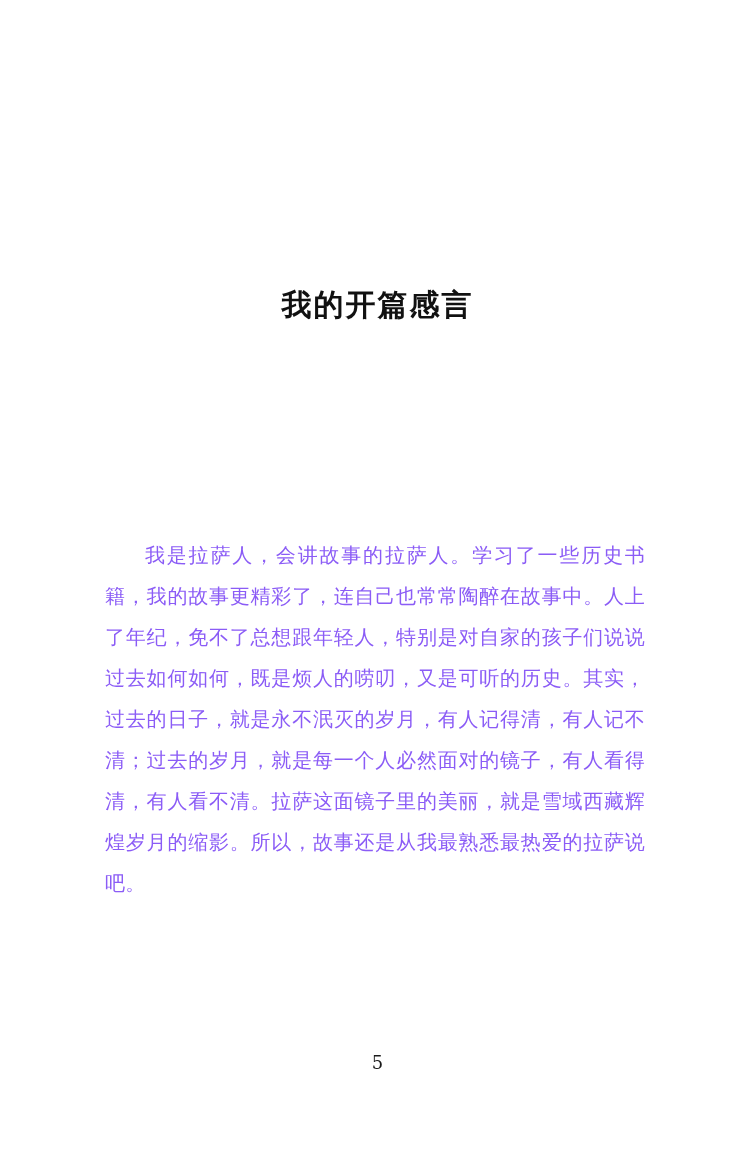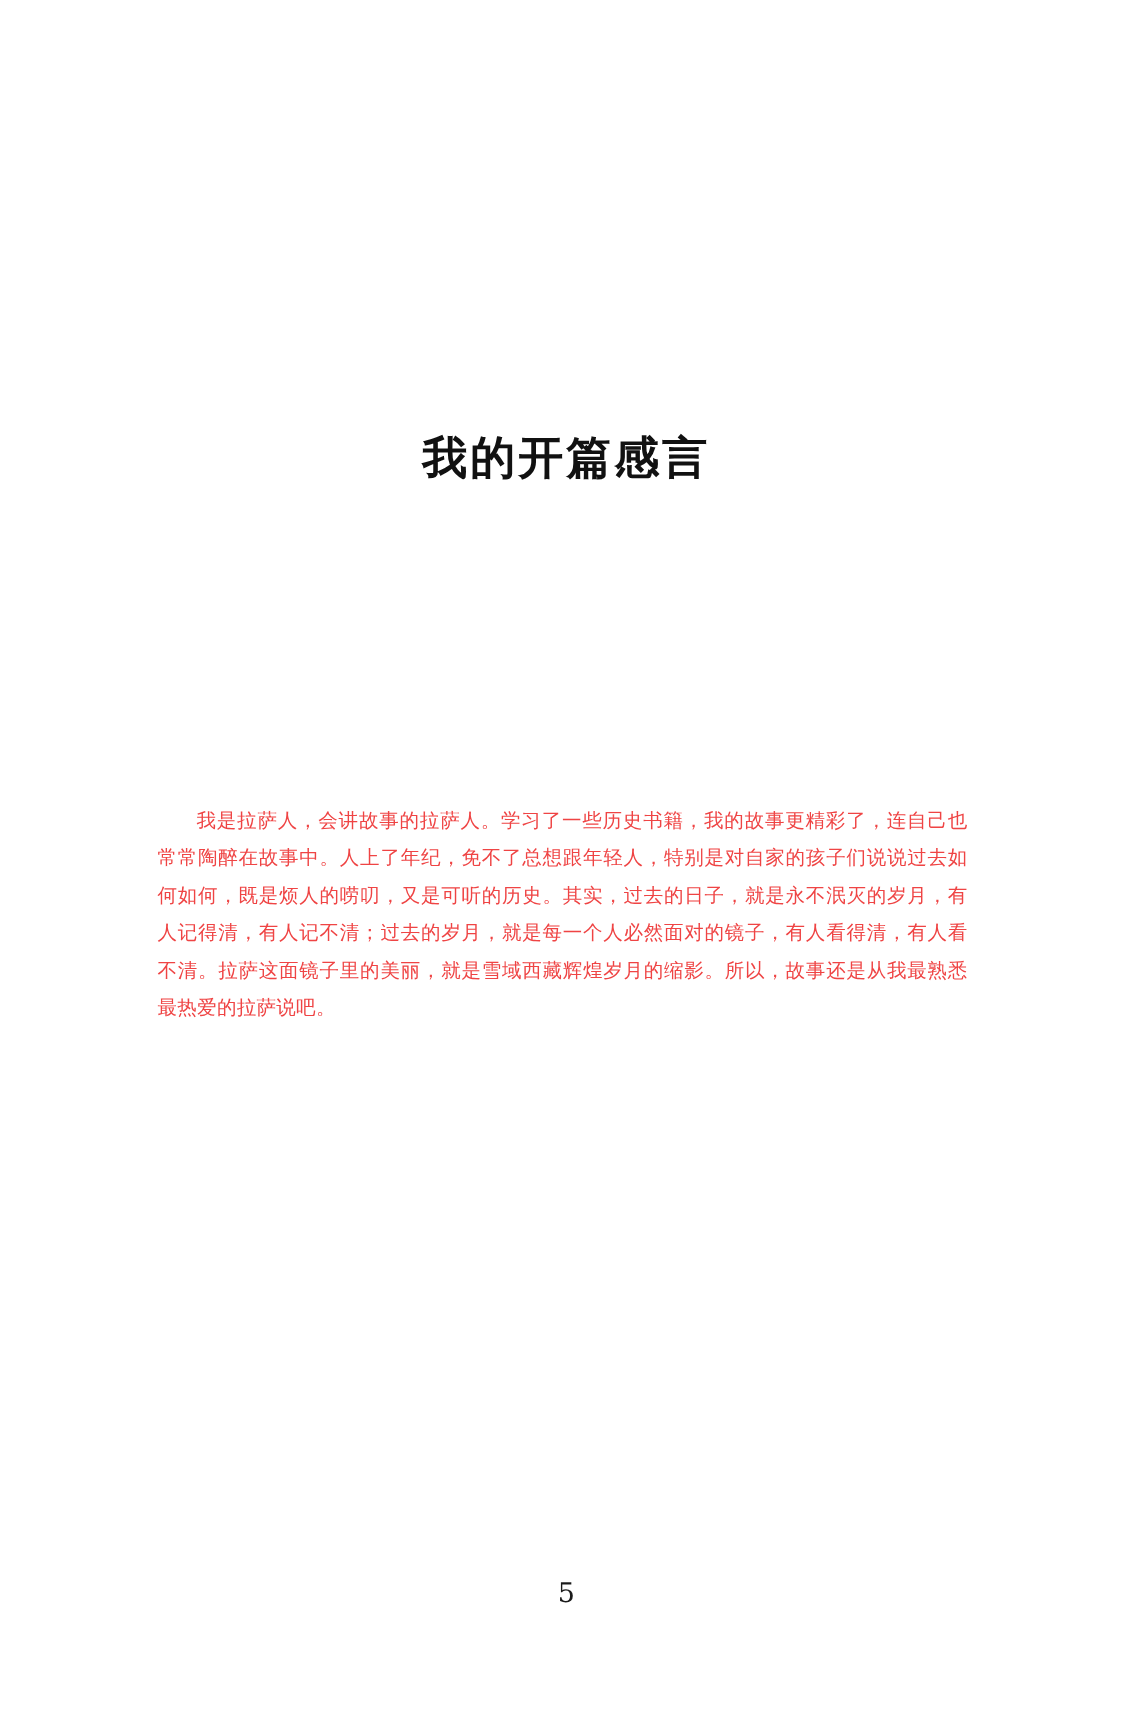--- a/index.html
+++ b/index.html
@@ -45,23 +45,23 @@
     letter-spacing: 2px;
     color: #111111;
     font-family: "DejaVu Serif", "Liberation Serif", serif;
   }
 
   .body-text {
     position: absolute;
     top: 535px;
     left: 0;
     width: 540px;
-    font-size: 13px;
-    line-height: 25px;
-    color: #ef4444;
+    font-size: 20px;
+    line-height: 41px;
+    color: #8b5cf6;
     text-align: justify;
     text-justify: inter-ideograph;
   }
 
   .para {
     margin: 0 0 0 0;
     text-indent: 2em;
     text-align: justify;
     text-justify: inter-ideograph;
     letter-spacing: 0.2px;

